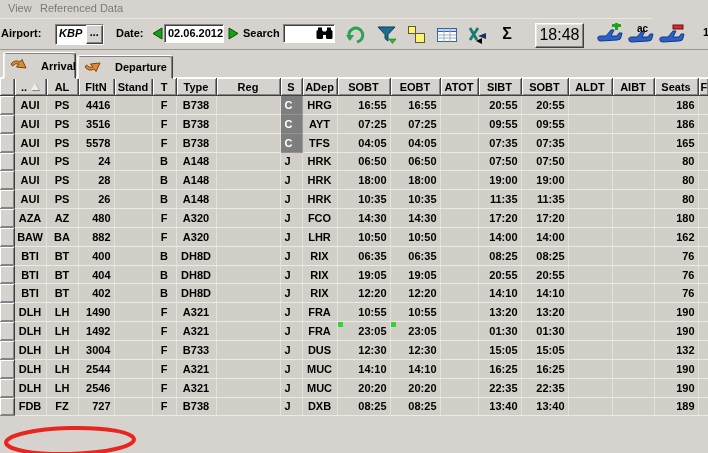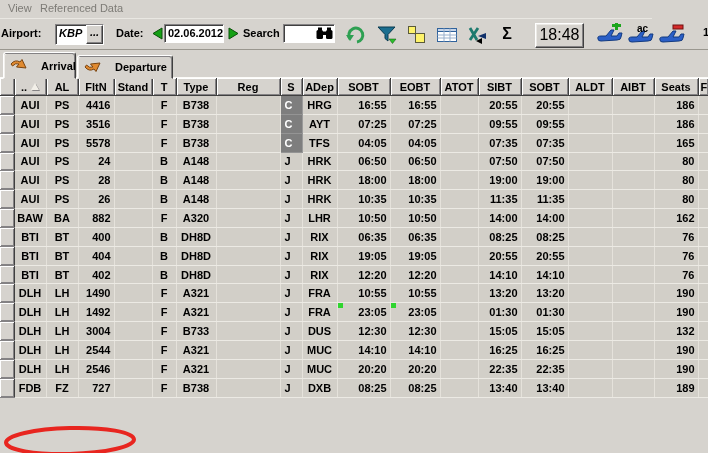--- a/index.html
+++ b/index.html
@@ -386,20 +386,41 @@
             <td class="al-r"></td>
             <td class="al-r">11:35</td>
             <td class="al-r">11:35</td>
             <td class="al-r"></td>
             <td class="al-r"></td>
             <td class="al-r">80</td>
             <td class="al-l"></td>
           </tr>
           <tr>
             <td class="sel al-c"></td>
+            <td class="al-c">AZA</td>
+            <td class="al-c">AZ</td>
+            <td class="al-r">480</td>
+            <td class="al-c"></td>
+            <td class="al-c">F</td>
+            <td class="al-c">A320</td>
+            <td class="al-c"></td>
+            <td class="al-l">J</td>
+            <td class="al-c">FCO</td>
+            <td class="al-r">14:30</td>
+            <td class="al-r">14:30</td>
+            <td class="al-r"></td>
+            <td class="al-r">17:20</td>
+            <td class="al-r">17:20</td>
+            <td class="al-r"></td>
+            <td class="al-r"></td>
+            <td class="al-r">180</td>
+            <td class="al-l"></td>
+          </tr>
+          <tr>
+            <td class="sel al-c"></td>
             <td class="al-c">BAW</td>
             <td class="al-c">BA</td>
             <td class="al-r">882</td>
             <td class="al-c"></td>
             <td class="al-c">F</td>
             <td class="al-c">A320</td>
             <td class="al-c"></td>
             <td class="al-l">J</td>
             <td class="al-c">LHR</td>
             <td class="al-r">10:50</td>

